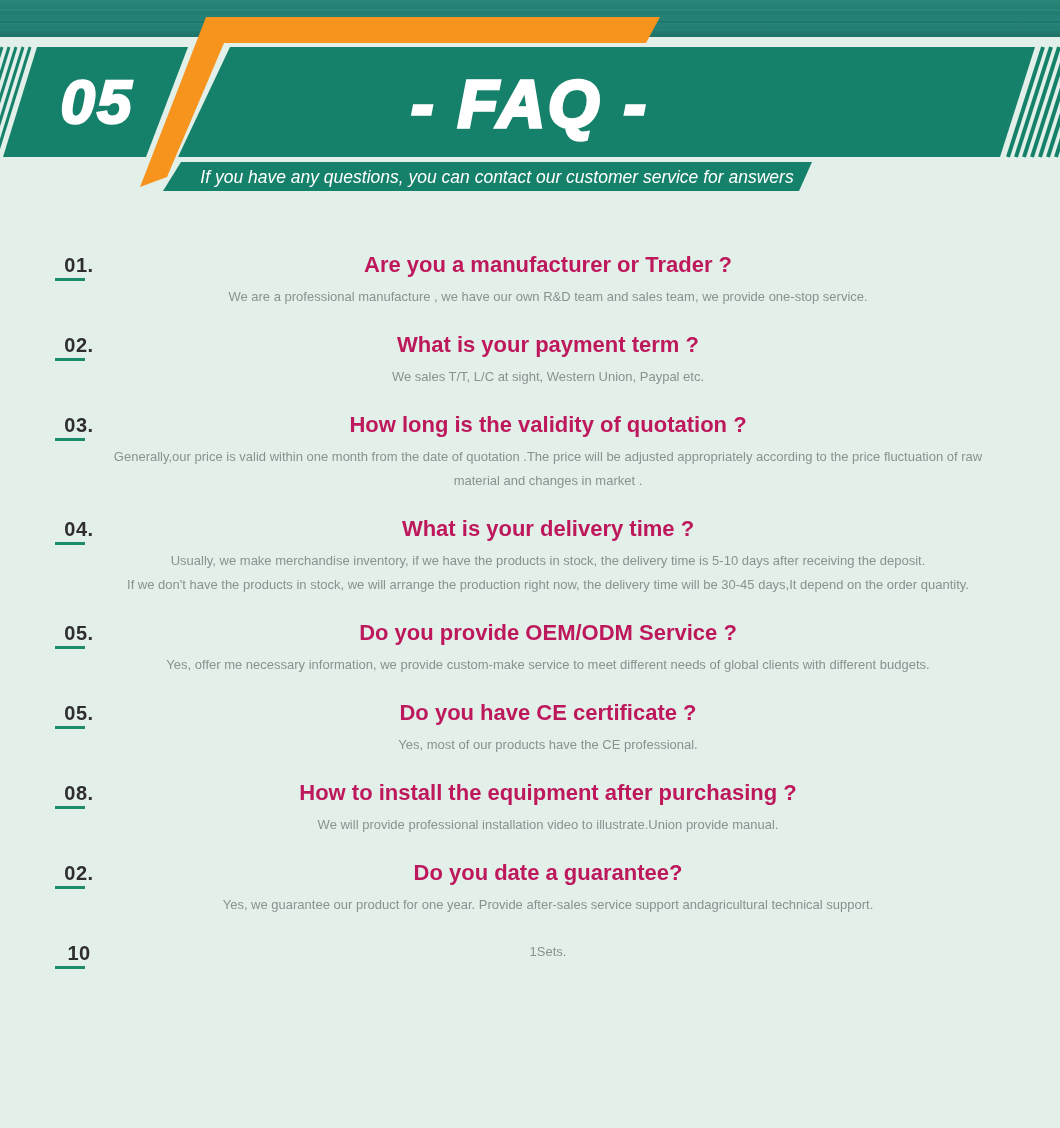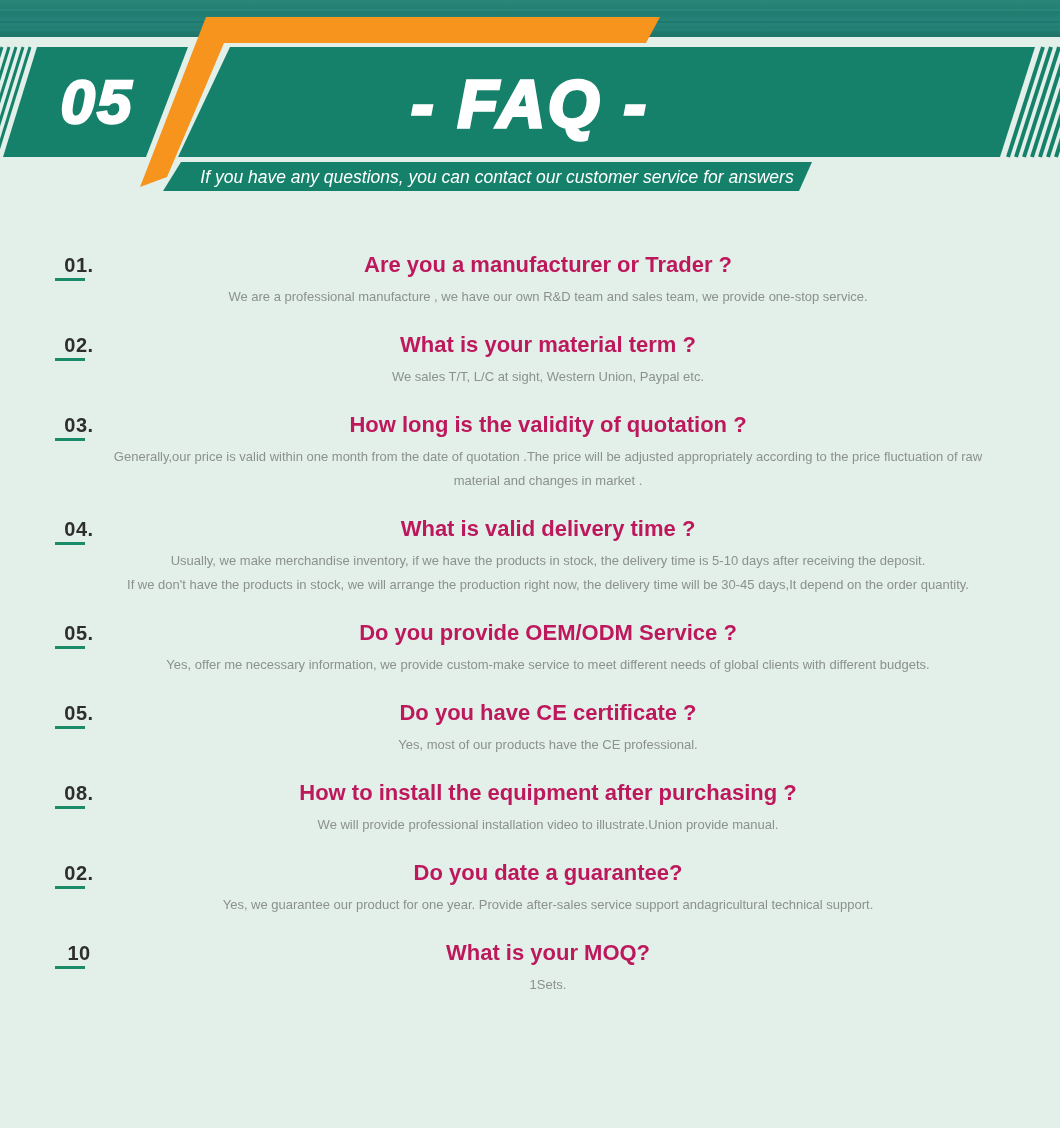--- a/index.html
+++ b/index.html
@@ -135,21 +135,21 @@
         <p class="faq-answer">We are a professional manufacture , we have our own R&amp;D team and sales team, we provide one-stop service.</p>
       </div>
     </div>
 
     <div class="faq-item">
       <div class="num-col">
         <span class="faq-number">02.</span>
         <div class="num-underline"></div>
       </div>
       <div class="qa-col">
-        <p class="faq-question">What is your material term ?</p>
+        <p class="faq-question">What is your payment term ?</p>
         <p class="faq-answer">We sales T/T, L/C at sight, Western Union, Paypal etc.</p>
       </div>
     </div>
 
     <div class="faq-item">
       <div class="num-col">
         <span class="faq-number">03.</span>
         <div class="num-underline"></div>
       </div>
       <div class="qa-col">
@@ -157,21 +157,21 @@
         <p class="faq-answer">Generally,our price is valid within one month from the date of quotation .The price will be adjusted appropriately according to the price fluctuation of raw material and changes in market .</p>
       </div>
     </div>
 
     <div class="faq-item">
       <div class="num-col">
         <span class="faq-number">04.</span>
         <div class="num-underline"></div>
       </div>
       <div class="qa-col">
-        <p class="faq-question">What is valid delivery time ?</p>
+        <p class="faq-question">What is your delivery time ?</p>
         <p class="faq-answer">Usually, we make merchandise inventory, if we have the products in stock, the delivery time is 5-10 days after receiving the deposit.
 If we don't have the products in stock, we will arrange the production right now, the delivery time will be 30-45 days,It depend on the order quantity.</p>
       </div>
     </div>
 
     <div class="faq-item">
       <div class="num-col">
         <span class="faq-number">05.</span>
         <div class="num-underline"></div>
       </div>
@@ -214,19 +214,18 @@
         <p class="faq-answer">Yes, we guarantee our product for one year. Provide after-sales service support andagricultural technical support.</p>
       </div>
     </div>
 
     <div class="faq-item">
       <div class="num-col">
         <span class="faq-number">10</span>
         <div class="num-underline"></div>
       </div>
       <div class="qa-col">
-        <p class="faq-question">What is your MOQ?</p>
         <p class="faq-answer">1Sets.</p>
       </div>
     </div>
   </div>
 
 </div>
 
 </body></html>

